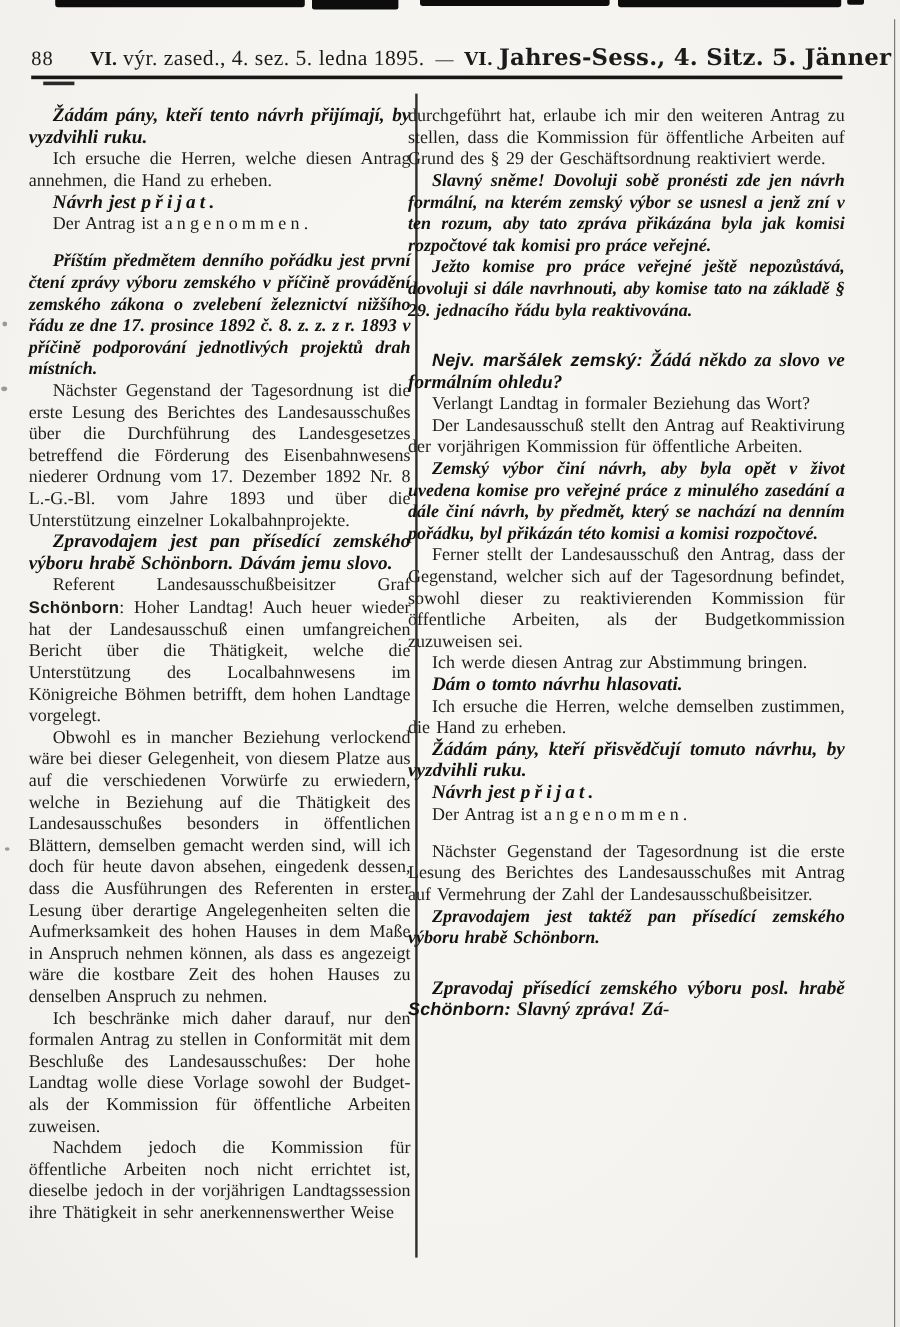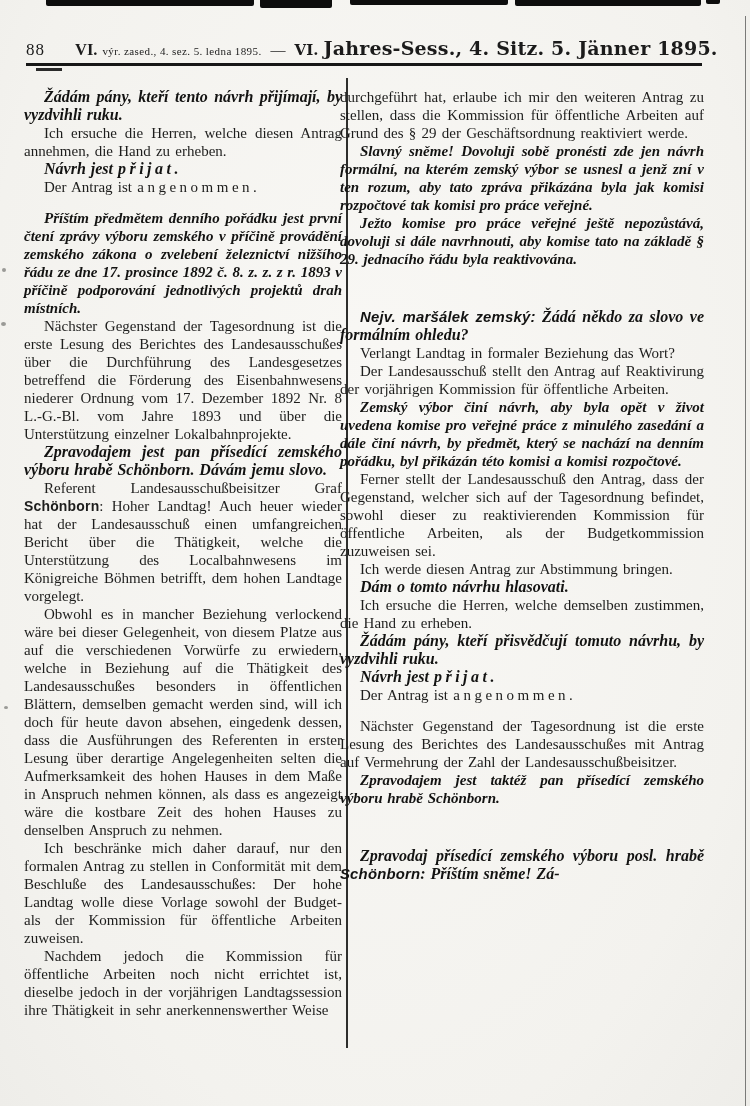--- a/index.html
+++ b/index.html
@@ -11,40 +11,40 @@
 
   
   .band{position:absolute;top:0;background:#0d0d0d;border-radius:0 0 2px 2px;}
   .edge-line{position:absolute;background:#7a7a78;}
   .speck{position:absolute;background:#9a9a96;border-radius:50%;}
 
   
   .hdr{position:absolute;top:37px;left:26px;right:16px;display:flex;align-items:baseline;white-space:nowrap;}
   .pgnum{font-size:17px;letter-spacing:1px;margin-right:30px;}
   .h-cs-b{font-weight:700;font-size:16.5px;margin-right:5px;}
-  .h-cs{font-size:11px;letter-spacing:0.4px;}
+  .h-cs{font-size:18px;letter-spacing:0.4px;}
   .h-dash{margin:0 9px;font-size:15px;}
   .h-de-b{font-family:"DejaVu Serif",serif;font-weight:700;font-size:15px;margin-right:5px;}
   .h-de{font-family:"DejaVu Serif",serif;font-weight:700;font-size:19px;letter-spacing:0.2px;}
   .hdr-rule{position:absolute;top:63px;left:26px;width:676px;height:3px;background:#171717;}
   .hdr-rule2{position:absolute;top:68px;left:36px;width:26px;height:3px;background:#2a2a2a;}
 
   
   .divider{position:absolute;left:346px;top:78px;width:2px;height:970px;background:#2e2e2c;}
   .col{position:absolute;top:88px;}
   .col-left{left:24px;width:318px;}
   .col-right{left:340px;width:364px;}
 
   p{margin:0;text-align:justify;text-indent:20px;}
   p.de{font:15px/18px "Liberation Serif",serif;color:#1d1d1c;word-spacing:0.10em;}
   p.cs{font-weight:700;font-size:16px;line-height:18px;color:#131312;word-spacing:0.06em;font-style:italic;}
   p.lg{font-size:15px;}
   p.noind{text-indent:0;}
   p.gap1{margin-top:13px;}
-  p.gap2{margin-top:40px;}
+  p.gap2{margin-top:24px;}
   .sp{letter-spacing:3.5px;}
   .nm{font-family:"Liberation Sans",sans-serif;font-weight:700;font-size:0.93em;letter-spacing:0.2px;}
 </style>
 </head>
 <body>
 
 <div class="page">
 
   <div class="band" style="left:46px;width:208px;height:6px;"></div>
   <div class="band" style="left:260px;width:72px;height:8px;"></div>
@@ -94,16 +94,16 @@
       <p class="cs lg"><span>Zemský výbor činí návrh, aby byla opět v život uvedena komise pro veřejné práce z minulého zasedání a dále činí návrh, by předmět, který se nachází na denním pořádku, byl přikázán této komisi a komisi rozpočtové.</span></p>
       <p class="de"><span>Ferner stellt der Landesausschuß den Antrag, dass der Gegenstand, welcher sich auf der Tagesordnung befindet, sowohl dieser zu reaktivierenden Kommission für öffentliche Arbeiten, als der Budgetkommission zuzuweisen sei.</span></p>
       <p class="de"><span>Ich werde diesen Antrag zur Abstimmung bringen.</span></p>
       <p class="cs"><span>Dám o tomto návrhu hlasovati.</span></p>
       <p class="de"><span>Ich ersuche die Herren, welche demselben zustimmen, die Hand zu erheben.</span></p>
       <p class="cs"><span>Žádám pány, kteří přisvědčují tomuto návrhu, by vyzdvihli ruku.</span></p>
       <p class="cs"><span>Návrh jest </span><span class="sp">přijat</span><span>.</span></p>
       <p class="de"><span>Der Antrag ist </span><span class="sp">angenommen</span><span>.</span></p>
       <p class="de gap1"><span>Nächster Gegenstand der Tagesordnung ist die erste Lesung des Berichtes des Landesausschußes mit Antrag auf Vermehrung der Zahl der Landesausschußbeisitzer.</span></p>
       <p class="cs lg"><span>Zpravodajem jest taktéž pan přísedící zemského výboru hrabě Schönborn.</span></p>
-      <p class="cs gap2"><span>Zpravodaj přísedící zemského výboru posl. hrabě </span><span class="nm">Schönborn</span><span>: Příštím sněme! Zá-</span></p>
+      <p class="cs gap2"><span>Zpravodaj přísedící zemského výboru posl. hrabě </span><span class="nm">Schönborn</span><span>: Slavný zpráva! Zá-</span></p>
     </div>
 
 </div>
 
 </body></html>

